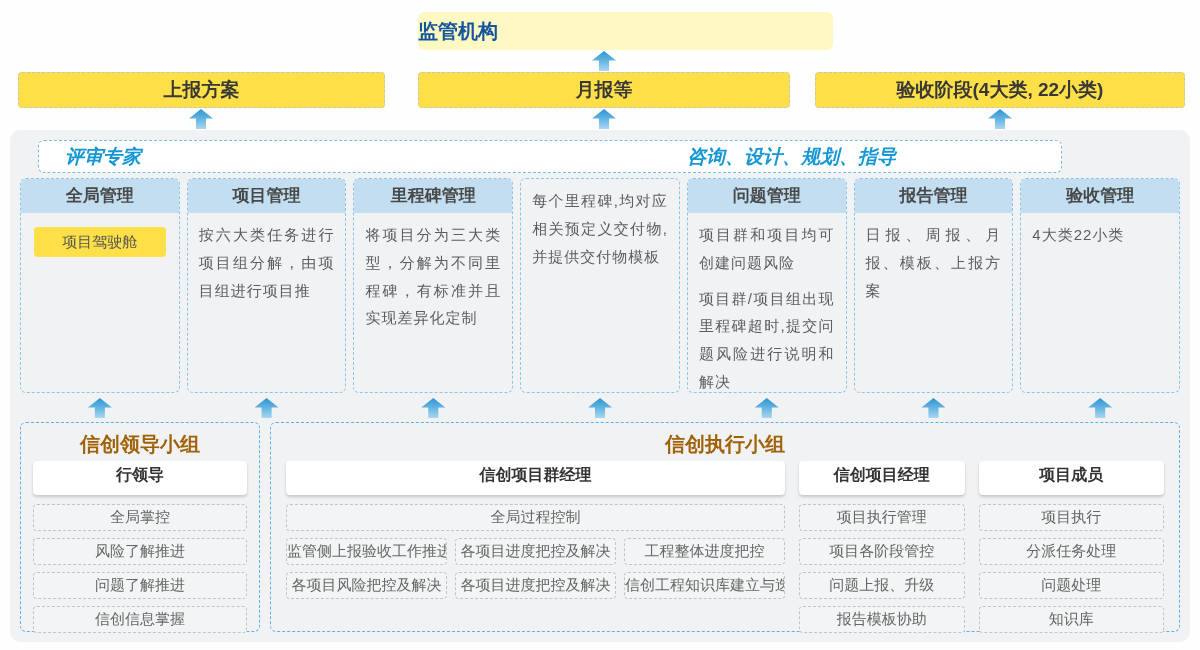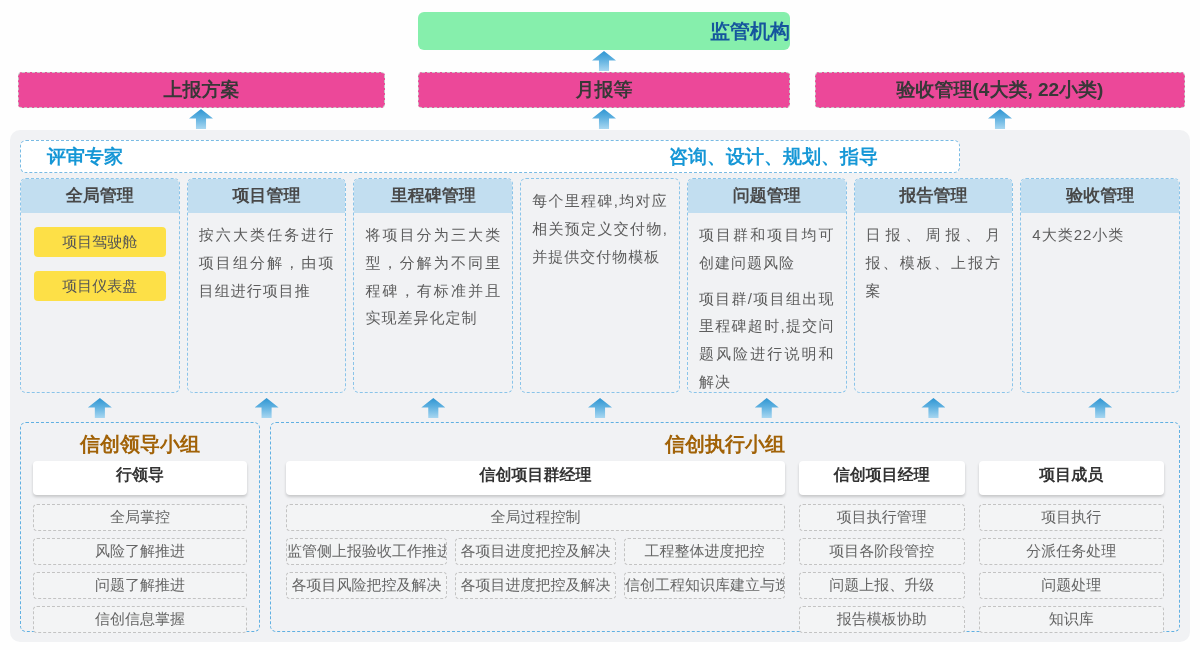--- a/index.html
+++ b/index.html
@@ -6,28 +6,28 @@
   html, body { width: 1200px; height: 650px; }
   body {
     font-family: "Liberation Sans", "DejaVu Sans", sans-serif;
     background: #fefefe;
     position: relative;
     overflow: hidden;
   }
 
   
   .regulator {
-    position: absolute; left: 418px; top: 12px; width: 372px; height: 38px;
-    background: #86efac; border-radius: 6px;
-    line-height: 38px; text-align: right;
+    position: absolute; left: 418px; top: 12px; width: 415px; height: 38px;
+    background: #fef9c3; border-radius: 6px;
+    line-height: 38px; text-align: left;
     font-size: 20px; font-weight: bold; color: #15559d;
   }
   .channel {
     position: absolute; top: 72px; height: 36px;
-    background: #ec4899; border: 1.5px dashed #c6c6c6; border-radius: 4px;
+    background: #fde047; border: 1.5px dashed #c6c6c6; border-radius: 4px;
     line-height: 33px; text-align: center;
     font-size: 19px; font-weight: bold; color: #383838;
   }
   .channel.c1 { left: 18px;  width: 367px; }
   .channel.c2 { left: 418px; width: 372px; }
   .channel.c3 { left: 815px; width: 370px; }
 
   
   .up-arrow {
     width: 24px; height: 20px;
@@ -39,22 +39,22 @@
   .a-c1  { left: 189px; top: 109px; }
   .a-c2  { left: 592px; top: 109px; }
   .a-c3  { left: 988px; top: 109px; }
 
   
   .platform {
     position: absolute; left: 10px; top: 130px; width: 1180px; height: 512px;
     background: #f1f2f4; border-radius: 10px;
   }
   .platform-header {
-    position: absolute; left: 10px; top: 10px; width: 940px; height: 33px;
-    background: #ffffff; border: 1.5px dashed #79bbe4; border-radius: 6px;
+    position: absolute; left: 28px; top: 10px; width: 1024px; height: 33px;
+    background: #ffffff; border: 1.5px dashed #79bbe4; border-radius: 6px; font-style: italic;
   }
   .role-label {
     position: absolute; top: 50%; transform: translateY(-50%);
     font-size: 19px; font-weight: bold; color: #1697d6; white-space: nowrap;
   }
   .role-left  { left: 26px; }
   .role-right { left: 648px; }
 
   .columns {
     position: absolute; left: 10px; top: 48px; width: 1160px; height: 215px;
@@ -120,40 +120,39 @@
 </style>
 </head>
 <body>
 
 <div class="regulator">监管机构</div>
 
 <div class="up-arrow arrow-abs a-reg"></div>
 
 <div class="channel c1">上报方案</div>
 <div class="channel c2">月报等</div>
-<div class="channel c3">验收管理(4大类, 22小类)</div>
+<div class="channel c3">验收阶段(4大类, 22小类)</div>
 
 <div class="up-arrow arrow-abs a-c1"></div>
 <div class="up-arrow arrow-abs a-c2"></div>
 <div class="up-arrow arrow-abs a-c3"></div>
 
 <div class="platform">
 
   <div class="platform-header">
     <span class="role-label role-left">评审专家</span>
     <span class="role-label role-right">咨询、设计、规划、指导</span>
   </div>
 
   <div class="columns">
 
     <div class="col">
       <div class="col-head">全局管理</div>
       <div class="col-body">
         <div class="chip">项目驾驶舱</div>
-        <div class="chip">项目仪表盘</div>
       </div>
     </div>
 
     <div class="col">
       <div class="col-head">项目管理</div>
       <div class="col-body">
         <p>按六大类任务进行项目组分解，由项目组进行项目推</p>
       </div>
     </div>
 

